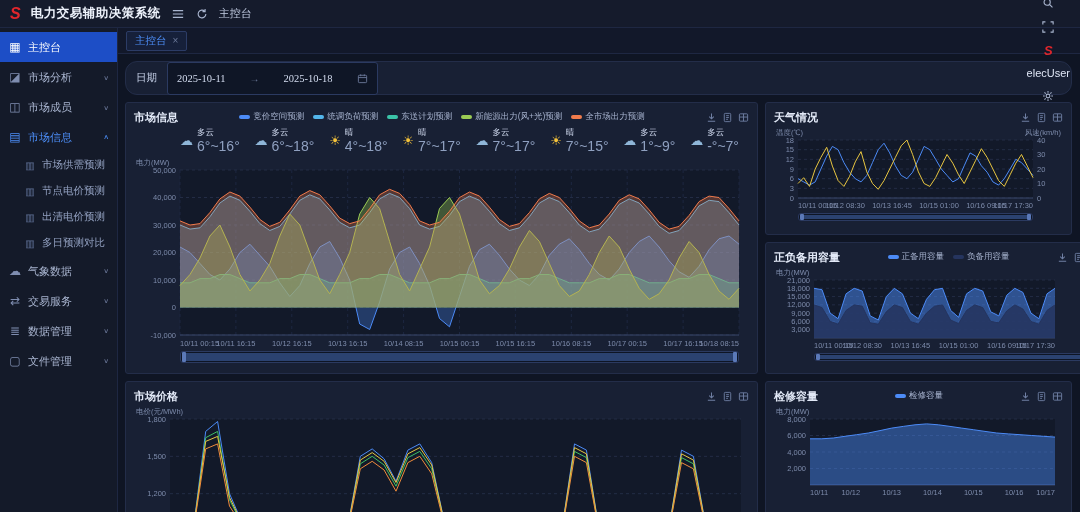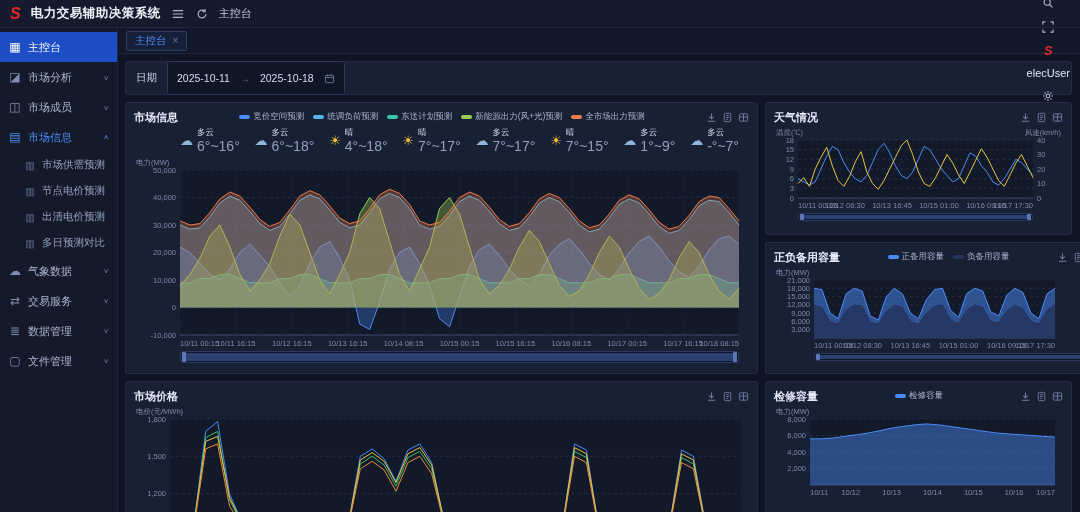--- a/index.html
+++ b/index.html
@@ -45,24 +45,24 @@
 
   
   .content { position:absolute; left:118px; top:28px; right:0; bottom:0; background:#0f1524; }
   .tabbar { height:26px; background:#12182a; border-bottom:1px solid #1e2742;
     display:flex; align-items:center; padding:0 8px; }
   .tab { display:flex; align-items:center; gap:6px; background:#16203a; border:1px solid #2c3c66;
     border-radius:2px; padding:2px 8px; font-size:10.5px; color:#4c8df6; cursor:pointer; }
   .tab-close { color:#6b7899; font-size:10px; cursor:pointer; }
 
   .filters { margin:7px 8px 7px 7px; height:34px; background:#182034; border:1px solid #232d49;
-    border-radius:3px; display:flex; align-items:center; gap:10px; padding:0 10px; }
+    border-radius:12px; display:flex; align-items:center; gap:10px; padding:0 10px; }
   .filter-label { font-size:10.5px; color:#c4cfe6; }
-  .date-range { display:flex; align-items:center; gap:10px; background:#0f1626; border:1px solid #2b3a61;
-    border-radius:3px; padding:10px 9px; font-size:10.5px; color:#d4ddf0; cursor:pointer; }
+  .date-range { display:flex; align-items:center; gap:24px; background:#0f1626; border:1px solid #2b3a61;
+    border-radius:3px; padding:10px 9px; font-size:10.5px; color:#d4ddf0; cursor:pointer;font-family:Liberation Serif, serif; }
   .dr-arrow { color:#6b7899; font-size:10px; }
   .cal-icon svg { width:11px; height:11px; display:block; }
 
   .grid { position:absolute; left:0; right:0; top:74px; bottom:0; overflow:hidden; }
   .panel { position:absolute; background:#182034; border:1px solid #232d49; border-radius:3px;
     padding:5px 8px; overflow:hidden; }
   .p-market  { left:7px;   top:0;     width:633px; height:272px; }
   .p-price   { left:7px;   top:279px; width:633px; height:180px; }
   .p-weather { left:647px; top:0;     width:307px; height:133px; }
   .p-reserve { left:647px; top:140px; width:344px; height:132px; }

